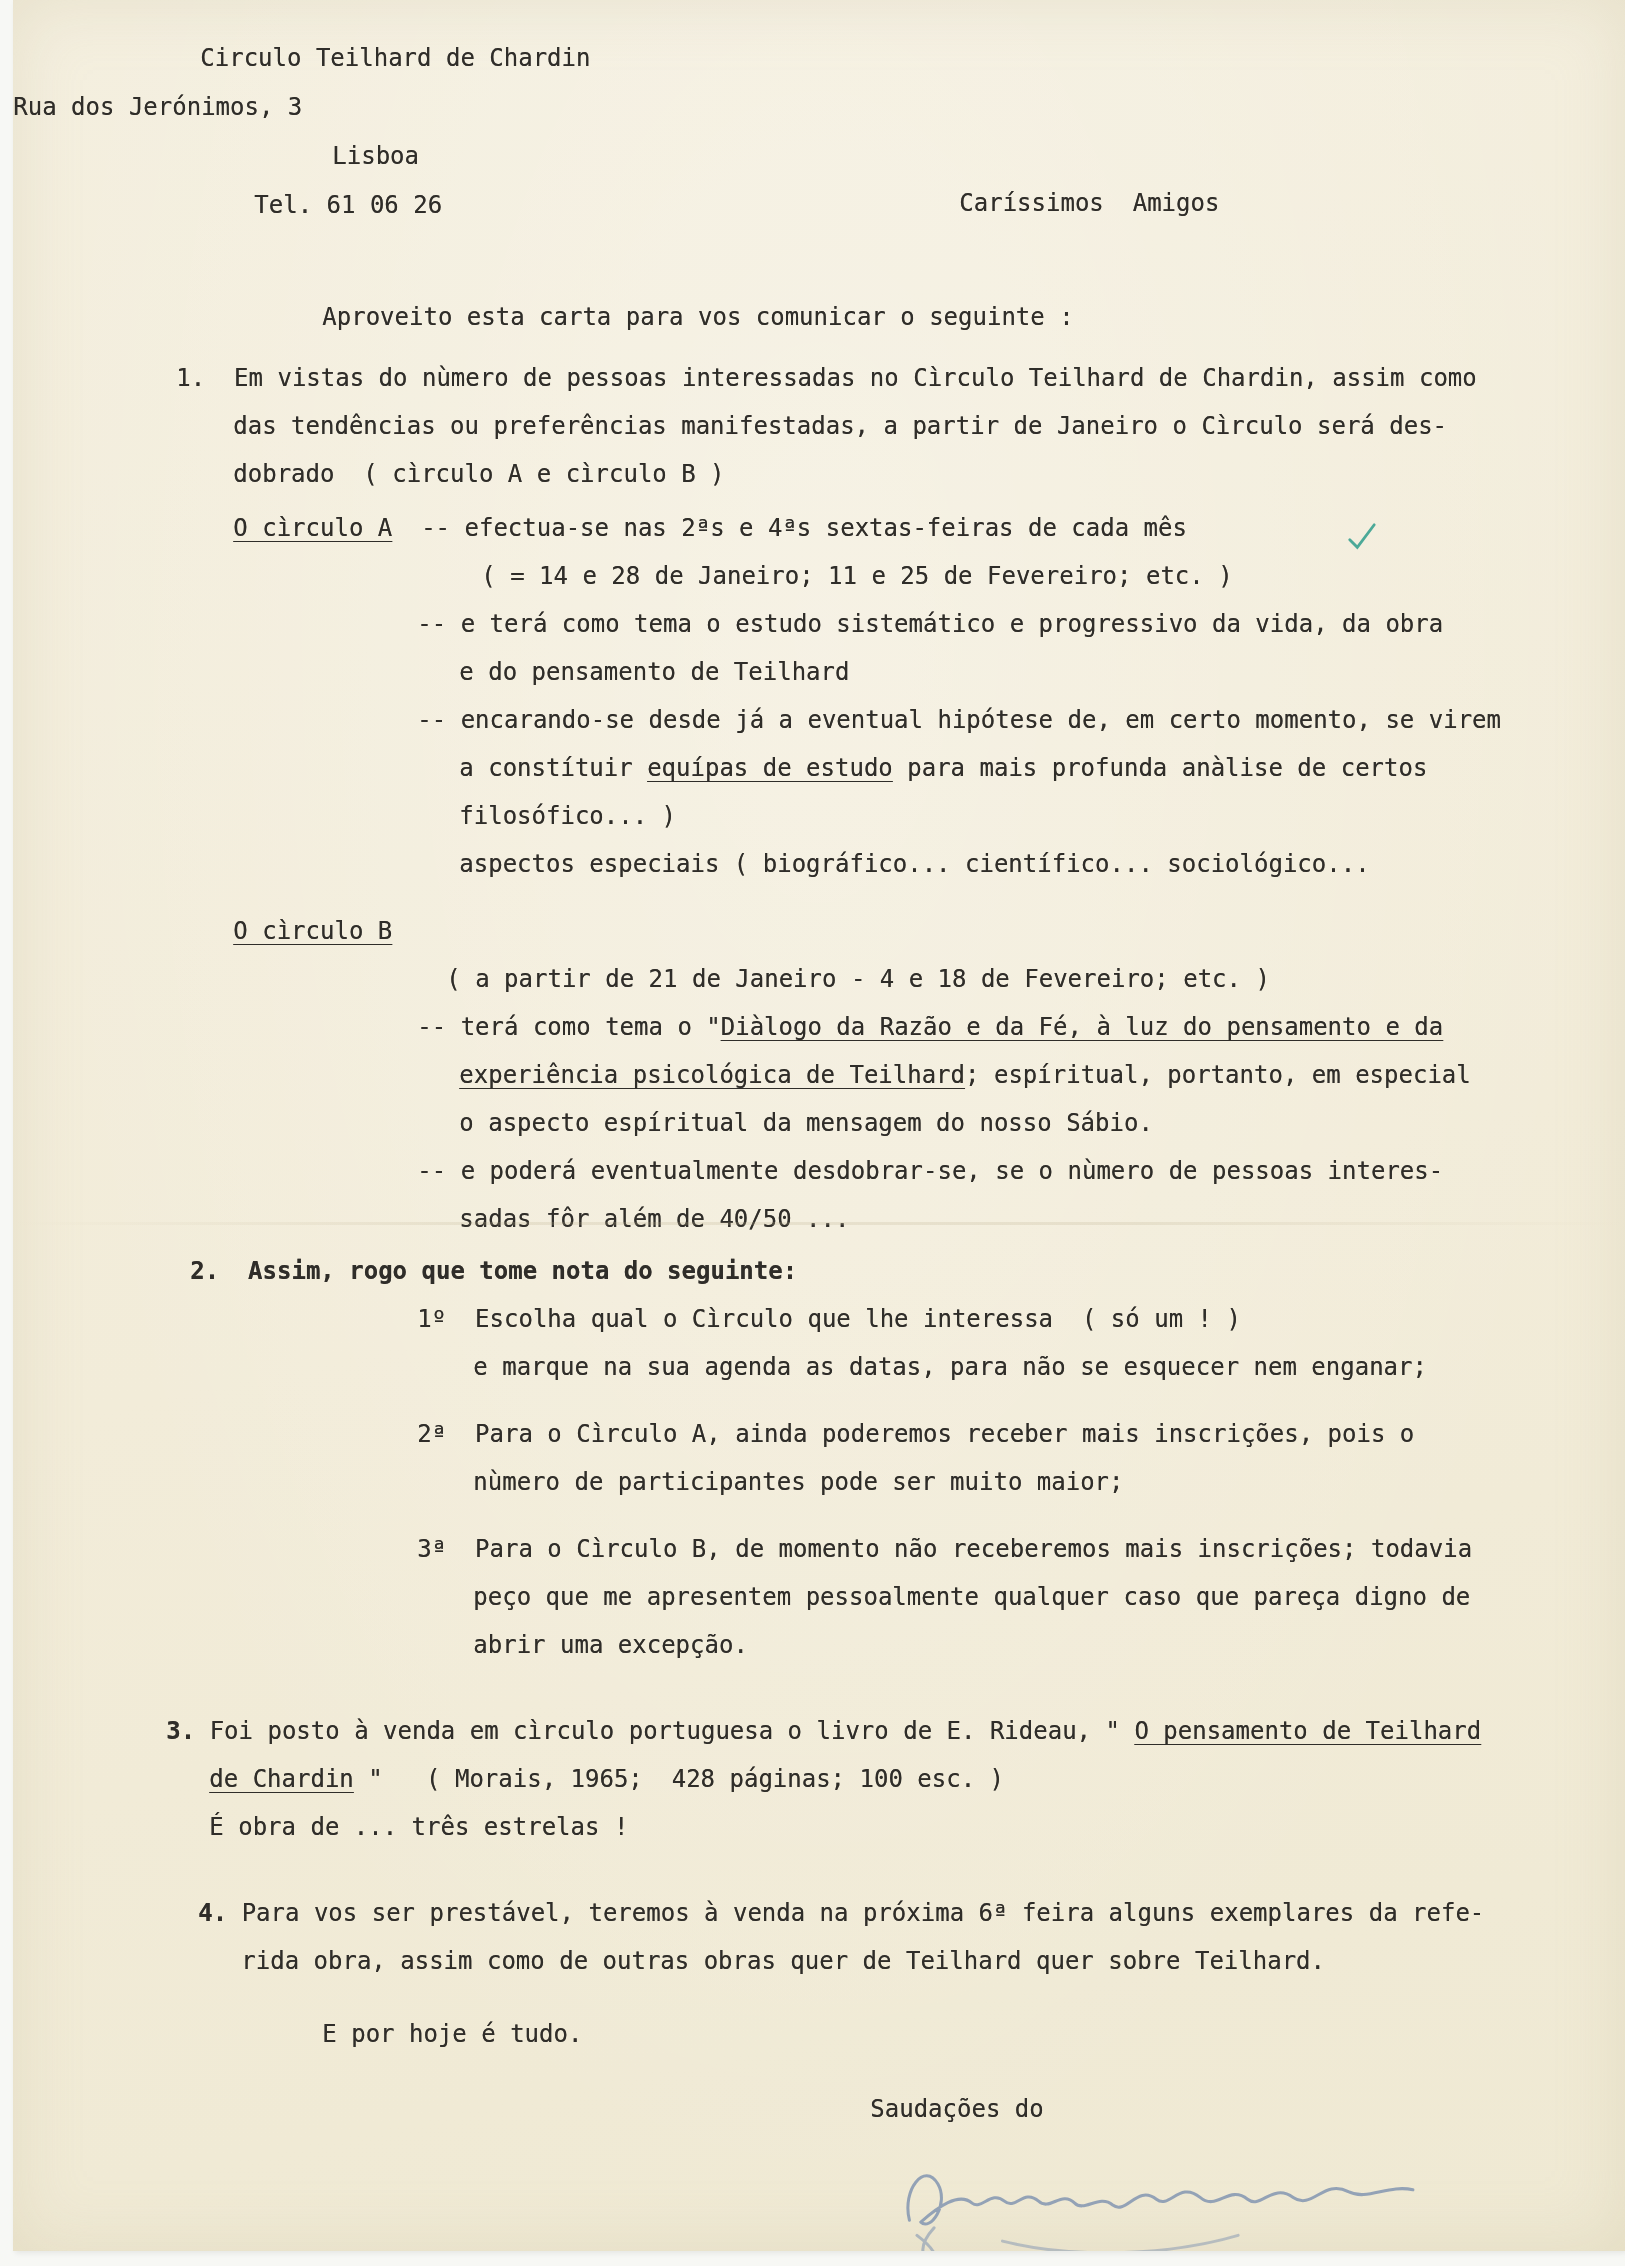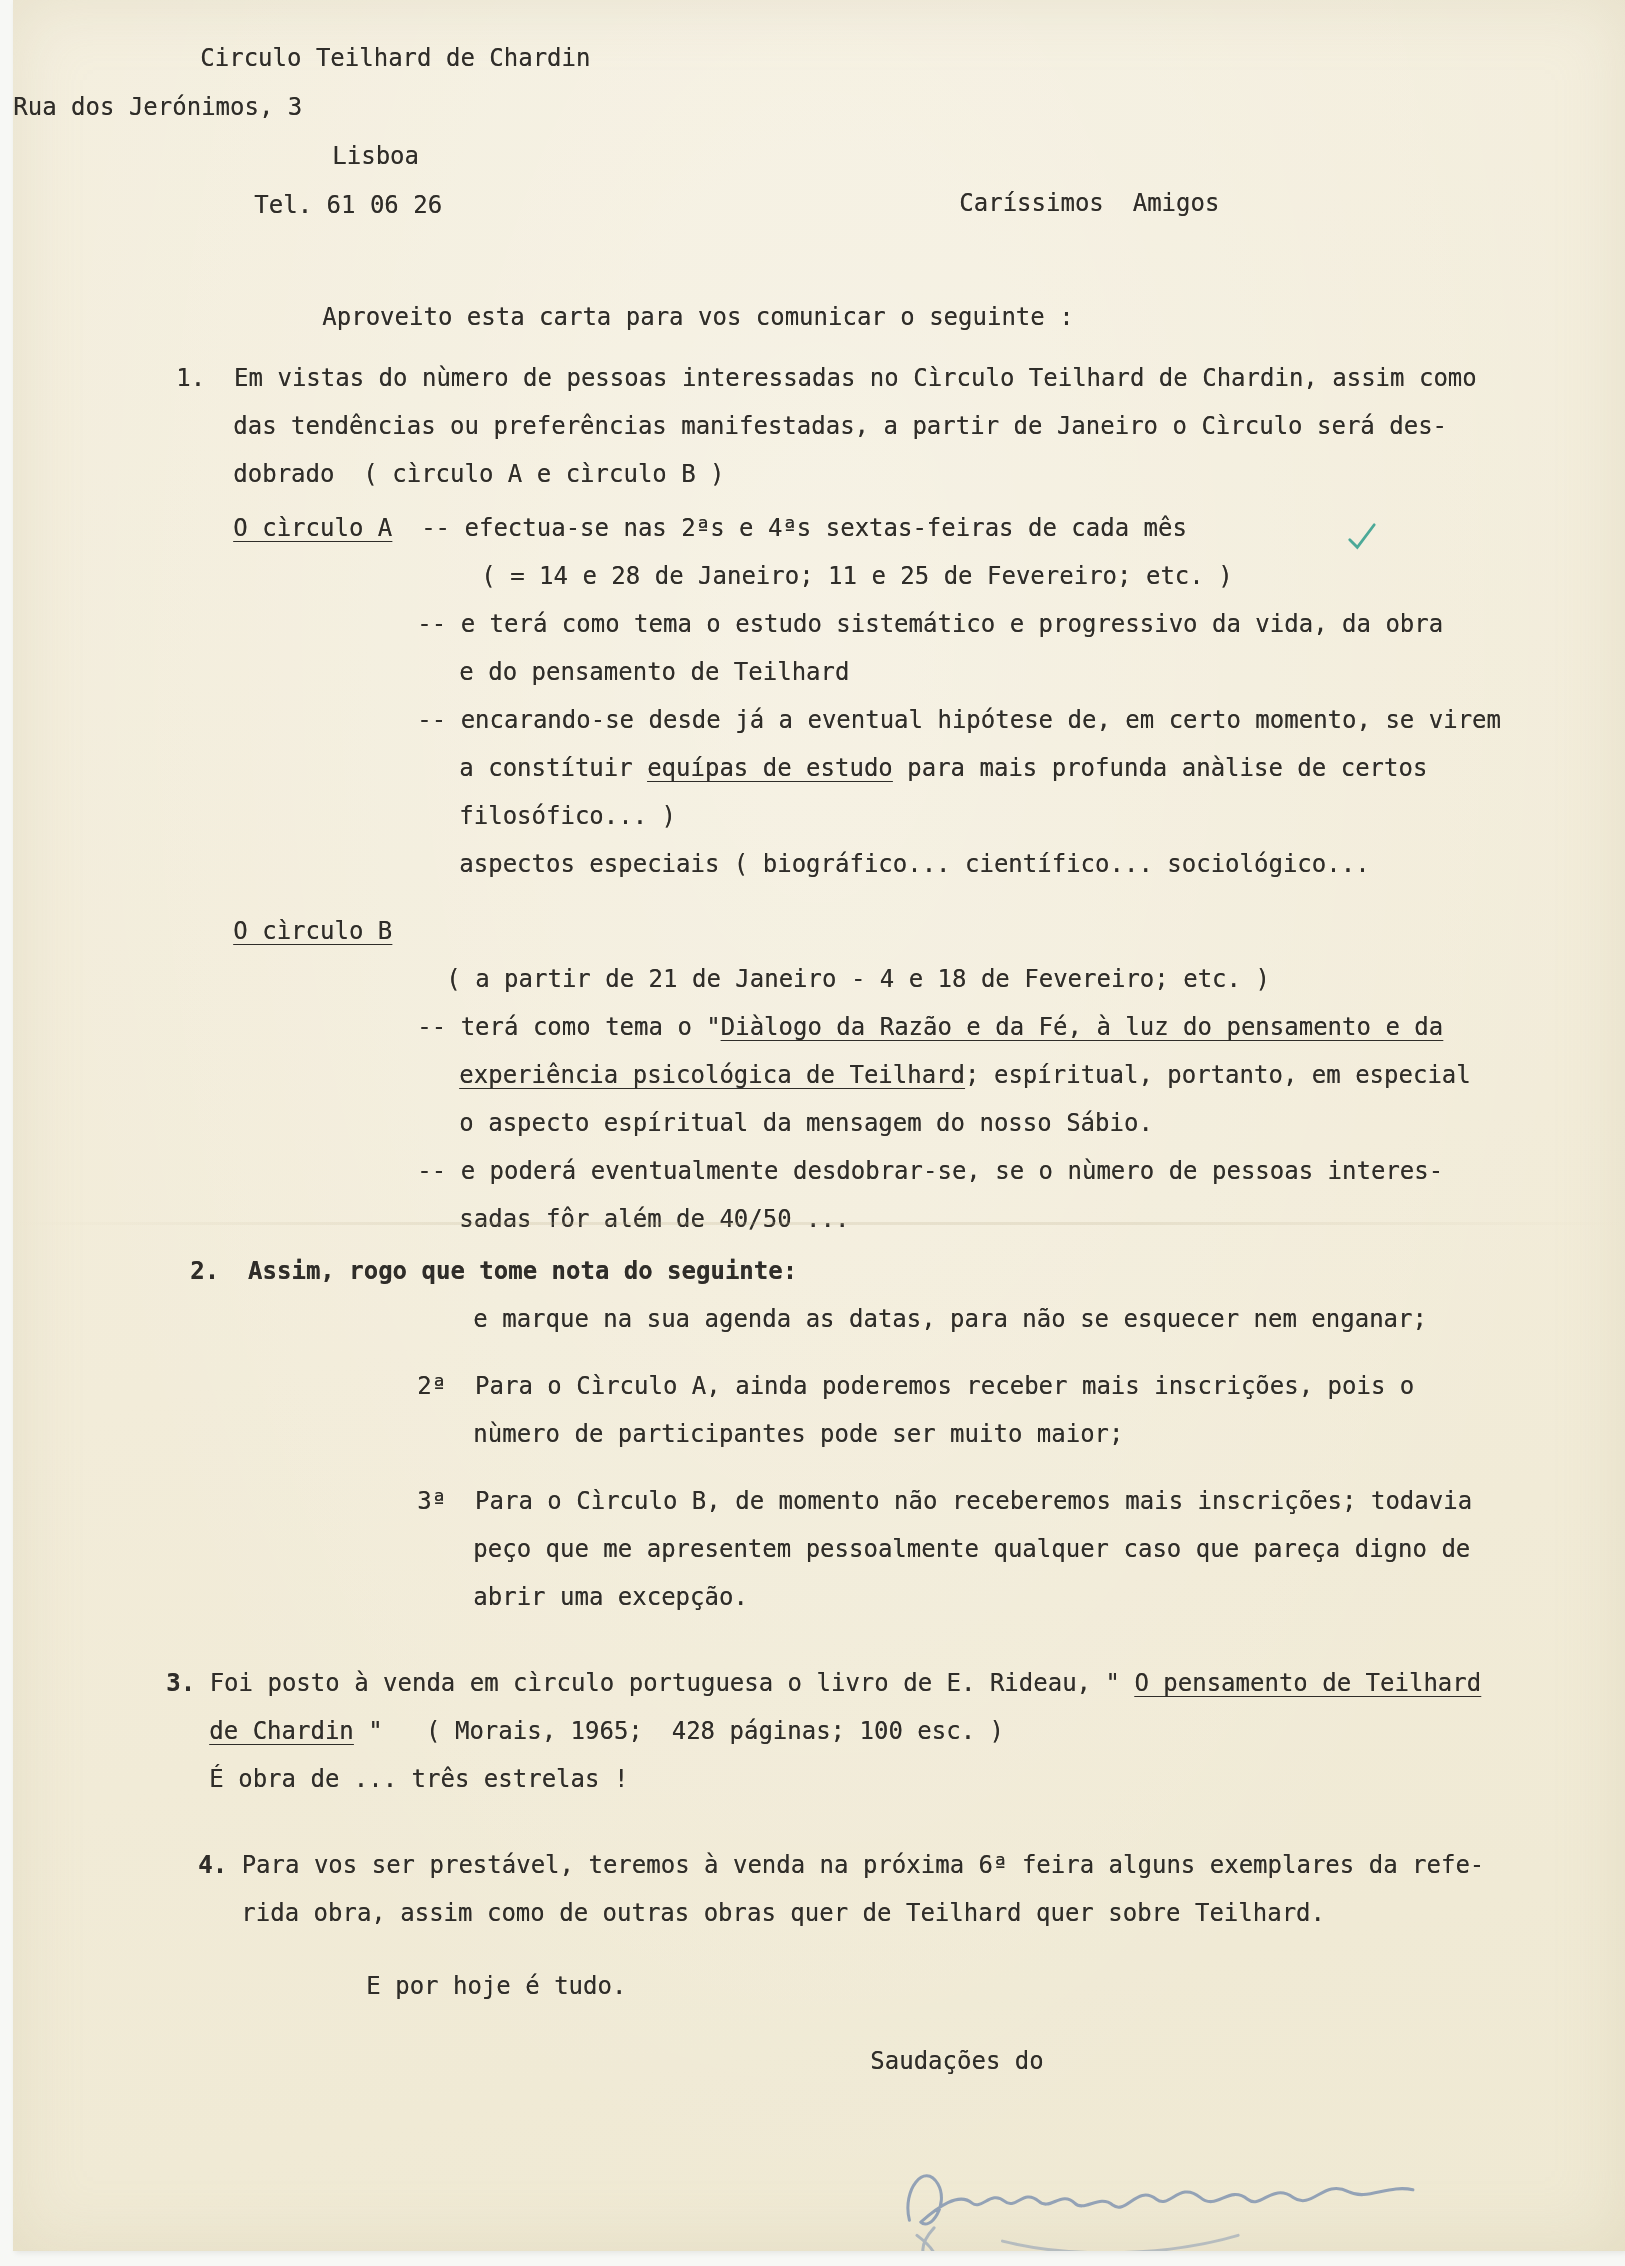--- a/index.html
+++ b/index.html
@@ -102,37 +102,38 @@
           <div class="line" style="padding-left: 220px;"><span class="u">O cìrculo B</span></div>
           <div class="line" style="padding-left: 433px;"><span>( a partir de 21 de Janeiro - 4 e 18 de Fevereiro; etc. )</span></div>
           <div class="line" style="padding-left: 404px;"><span>-- terá como tema o "</span><span class="u">Diàlogo da Razão e da Fé, à luz do pensamento e da</span></div>
           <div class="line" style="padding-left: 446px;"><span class="u">experiência psicológica de Teilhard</span><span>; espíritual, portanto, em especial</span></div>
           <div class="line" style="padding-left: 446px;"><span>o aspecto espíritual da mensagem do nosso Sábio.</span></div>
           <div class="line" style="padding-left: 404px;"><span>-- e poderá eventualmente desdobrar-se, se o nùmero de pessoas interes-</span></div>
           <div class="line" style="padding-left: 446px;"><span>sadas fôr além de 40/50 ...</span></div>
         </div>
         <div class="block" style="margin-top: 3.8px;">
           <div class="line" style="padding-left: 177px;"><span class="b">2.  Assim, rogo que tome nota do seguinte:</span></div>
+          <div class="line" style="padding-left: 404px;"><span>1º  Escolha qual o Cìrculo que lhe interessa  ( só um ! )</span></div>
           <div class="line" style="padding-left: 460px;"><span>e marque na sua agenda as datas, para não se esquecer nem enganar;</span></div>
           <div class="line" style="padding-left: 404px; margin-top: 19px;"><span>2ª  Para o Cìrculo A, ainda poderemos receber mais inscrições, pois o</span></div>
           <div class="line" style="padding-left: 460px;"><span>nùmero de participantes pode ser muito maior;</span></div>
           <div class="line" style="padding-left: 404px; margin-top: 19px;"><span>3ª  Para o Cìrculo B, de momento não receberemos mais inscrições; todavia</span></div>
           <div class="line" style="padding-left: 460px;"><span>peço que me apresentem pessoalmente qualquer caso que pareça digno de</span></div>
           <div class="line" style="padding-left: 460px;"><span>abrir uma excepção.</span></div>
         </div>
         <div class="block" style="margin-top: 38px;">
           <div class="line" style="padding-left: 153px;"><span class="b">3.</span><span> Foi posto à venda em cìrculo portuguesa o livro de E. Rideau, " </span><span class="u">O pensamento de Teilhard</span></div>
           <div class="line" style="padding-left: 196px;"><span class="u">de Chardin</span><span> "   ( Morais, 1965;  428 páginas; 100 esc. )</span></div>
           <div class="line" style="padding-left: 196px;"><span>É obra de ... três estrelas !</span></div>
         </div>
         <div class="block" style="margin-top: 38px; margin-left: 32px;">
           <div class="line" style="padding-left: 153px;"><span class="b">4.</span><span> Para vos ser prestável, teremos à venda na próxima 6ª feira alguns exemplares da refe-</span></div>
           <div class="line" style="padding-left: 196px;"><span>rida obra, assim como de outras obras quer de Teilhard quer sobre Teilhard.</span></div>
         </div>
-        <div class="block" style="margin-top: 25px; margin-left: 44px;">
+        <div class="block" style="margin-top: 25px;">
           <div class="line" style="padding-left: 309px;"><span>E por hoje é tudo.</span></div>
         </div>
         <div class="block" style="margin-top: 27px;">
           <div class="line" style="padding-left: 857px;"><span>Saudações do</span></div>
         </div>
       </div>
 
     <svg class="signature" viewBox="0 0 580 140" width="552" height="133" aria-hidden="true">
       <path d="M22 96 C 14 64 38 34 52 58 C 64 79 44 108 34 98 C 52 82 74 66 88 78 C 98 86 108 64 122 76 C 134 86 142 62 158 76 C 170 87 182 64 196 78 C 206 88 222 68 236 80 C 250 91 262 58 282 74 C 296 85 306 54 328 72 C 346 87 358 58 378 74 C 392 85 404 56 426 72 C 446 86 458 52 484 66 C 504 76 526 58 552 64"></path>
       <path d="M120 118 C 200 138 300 132 368 112" opacity="0.6"></path>

